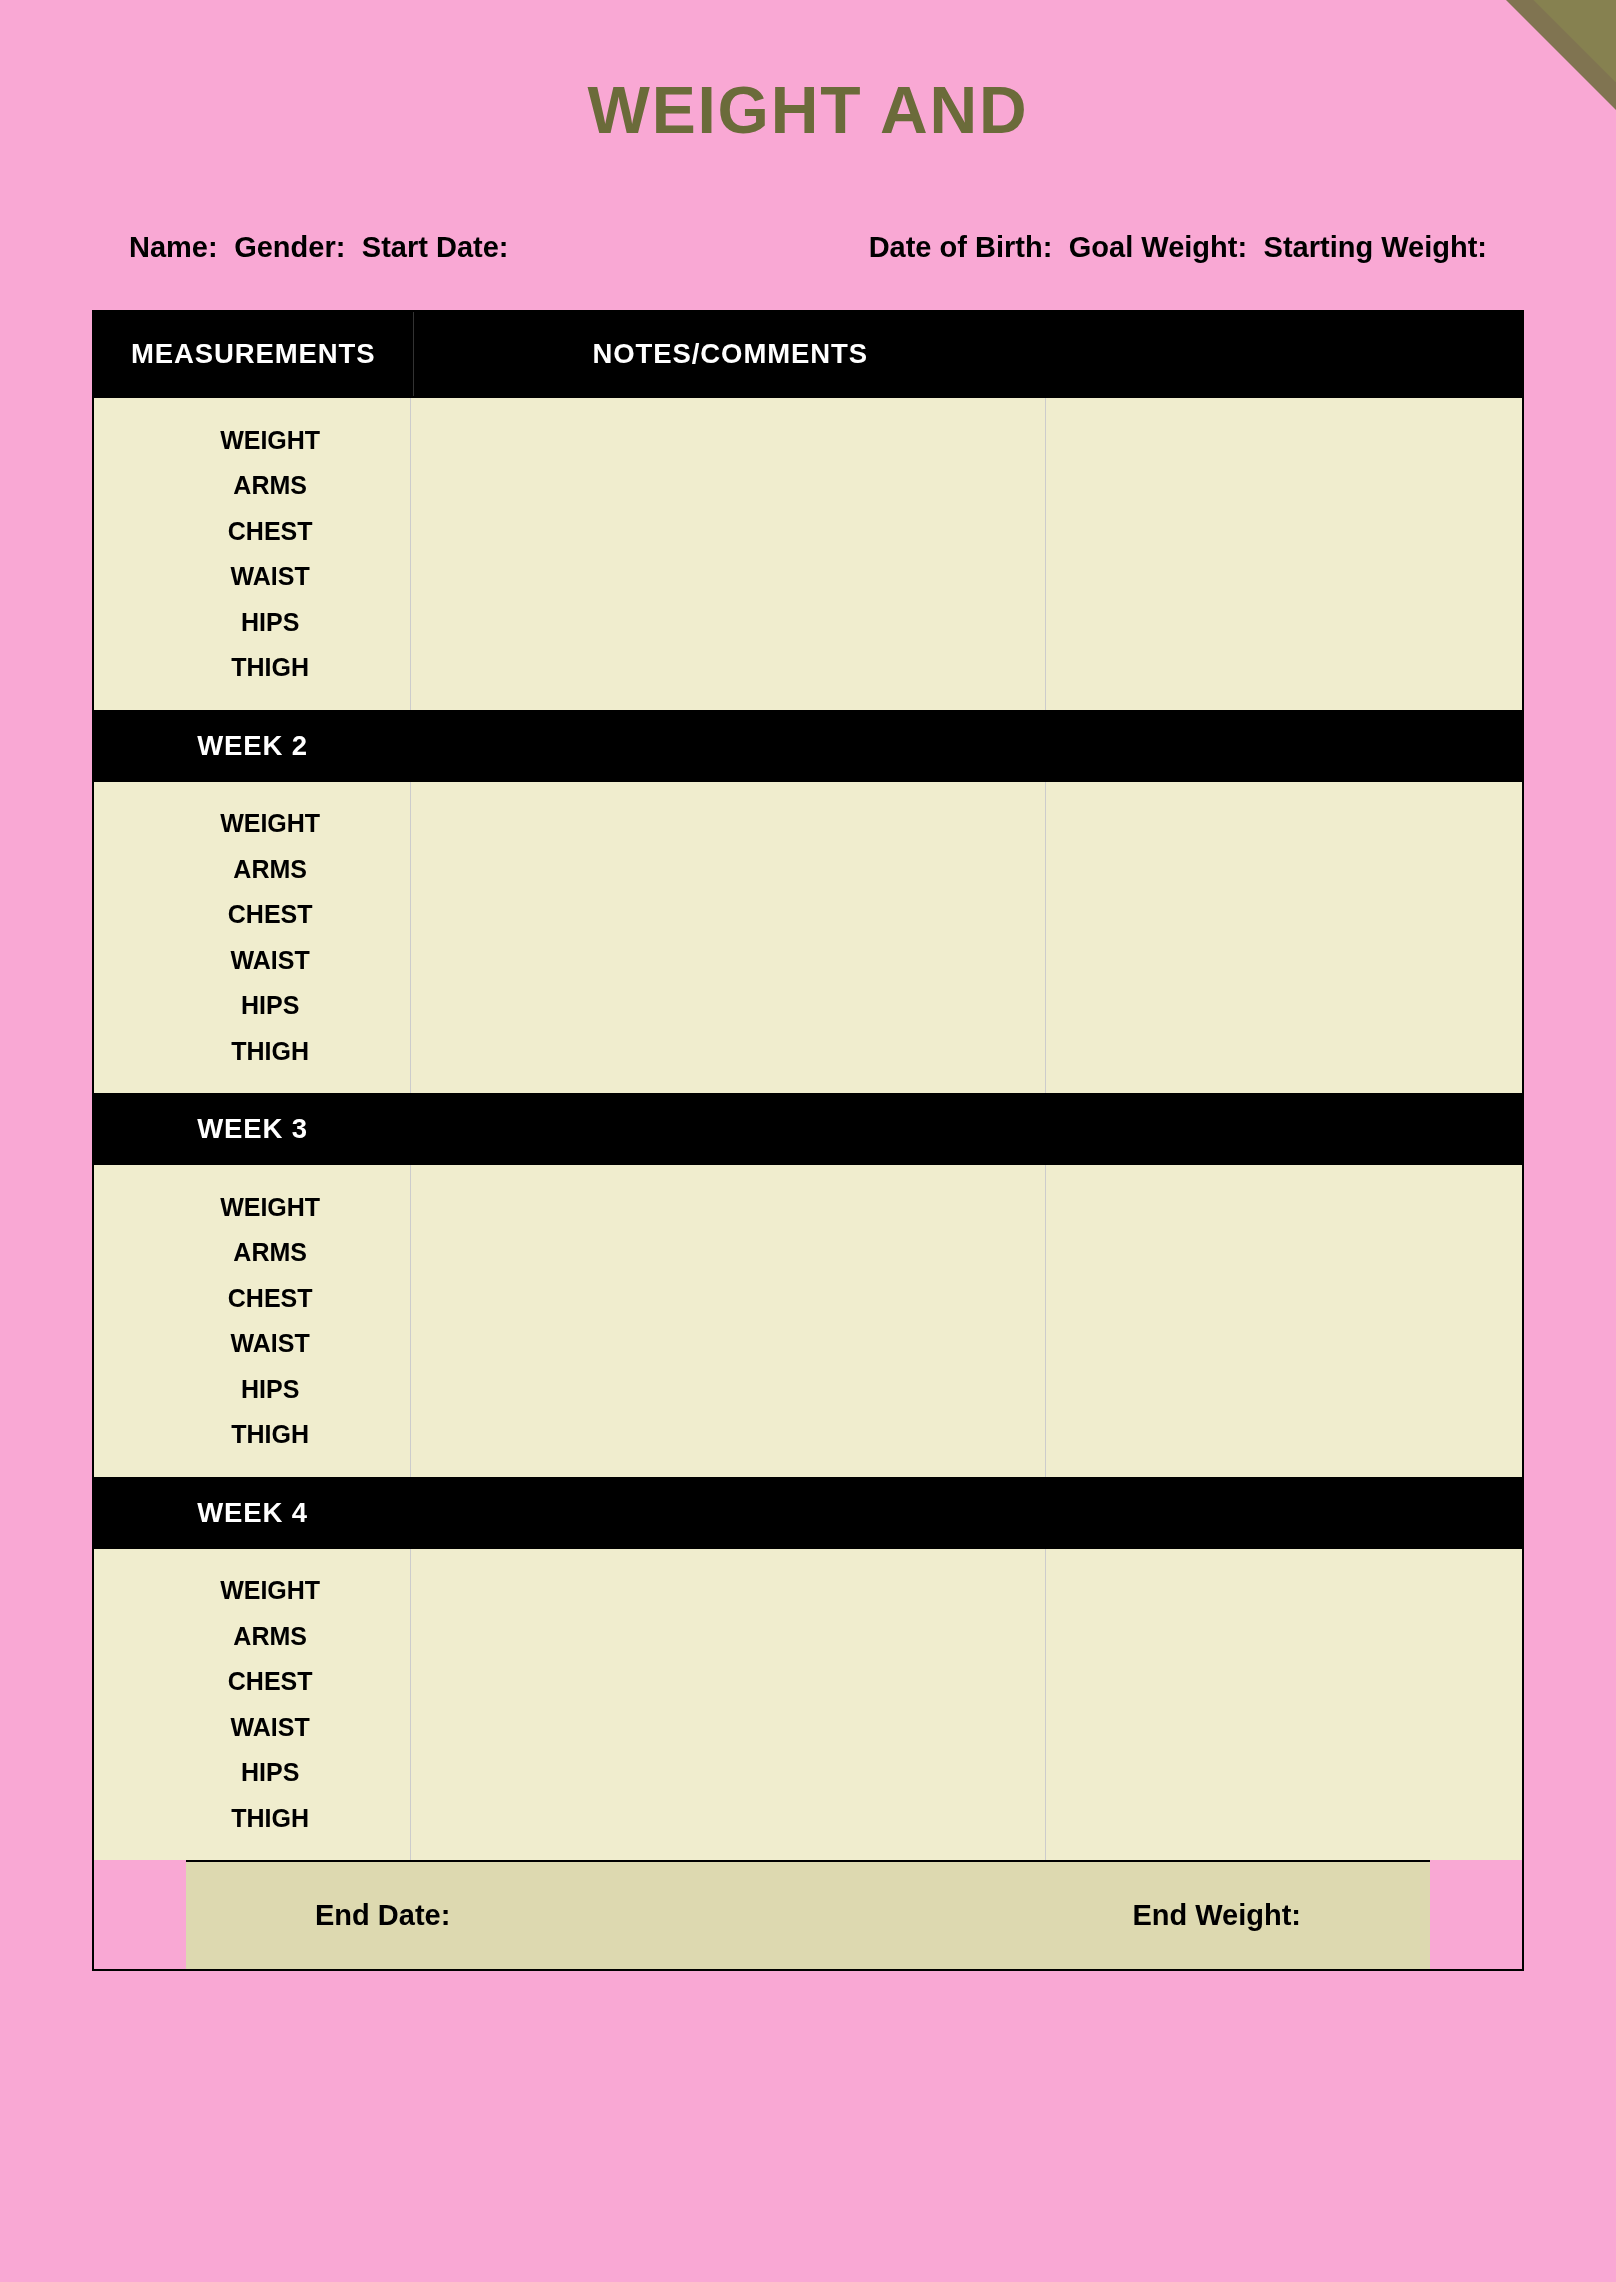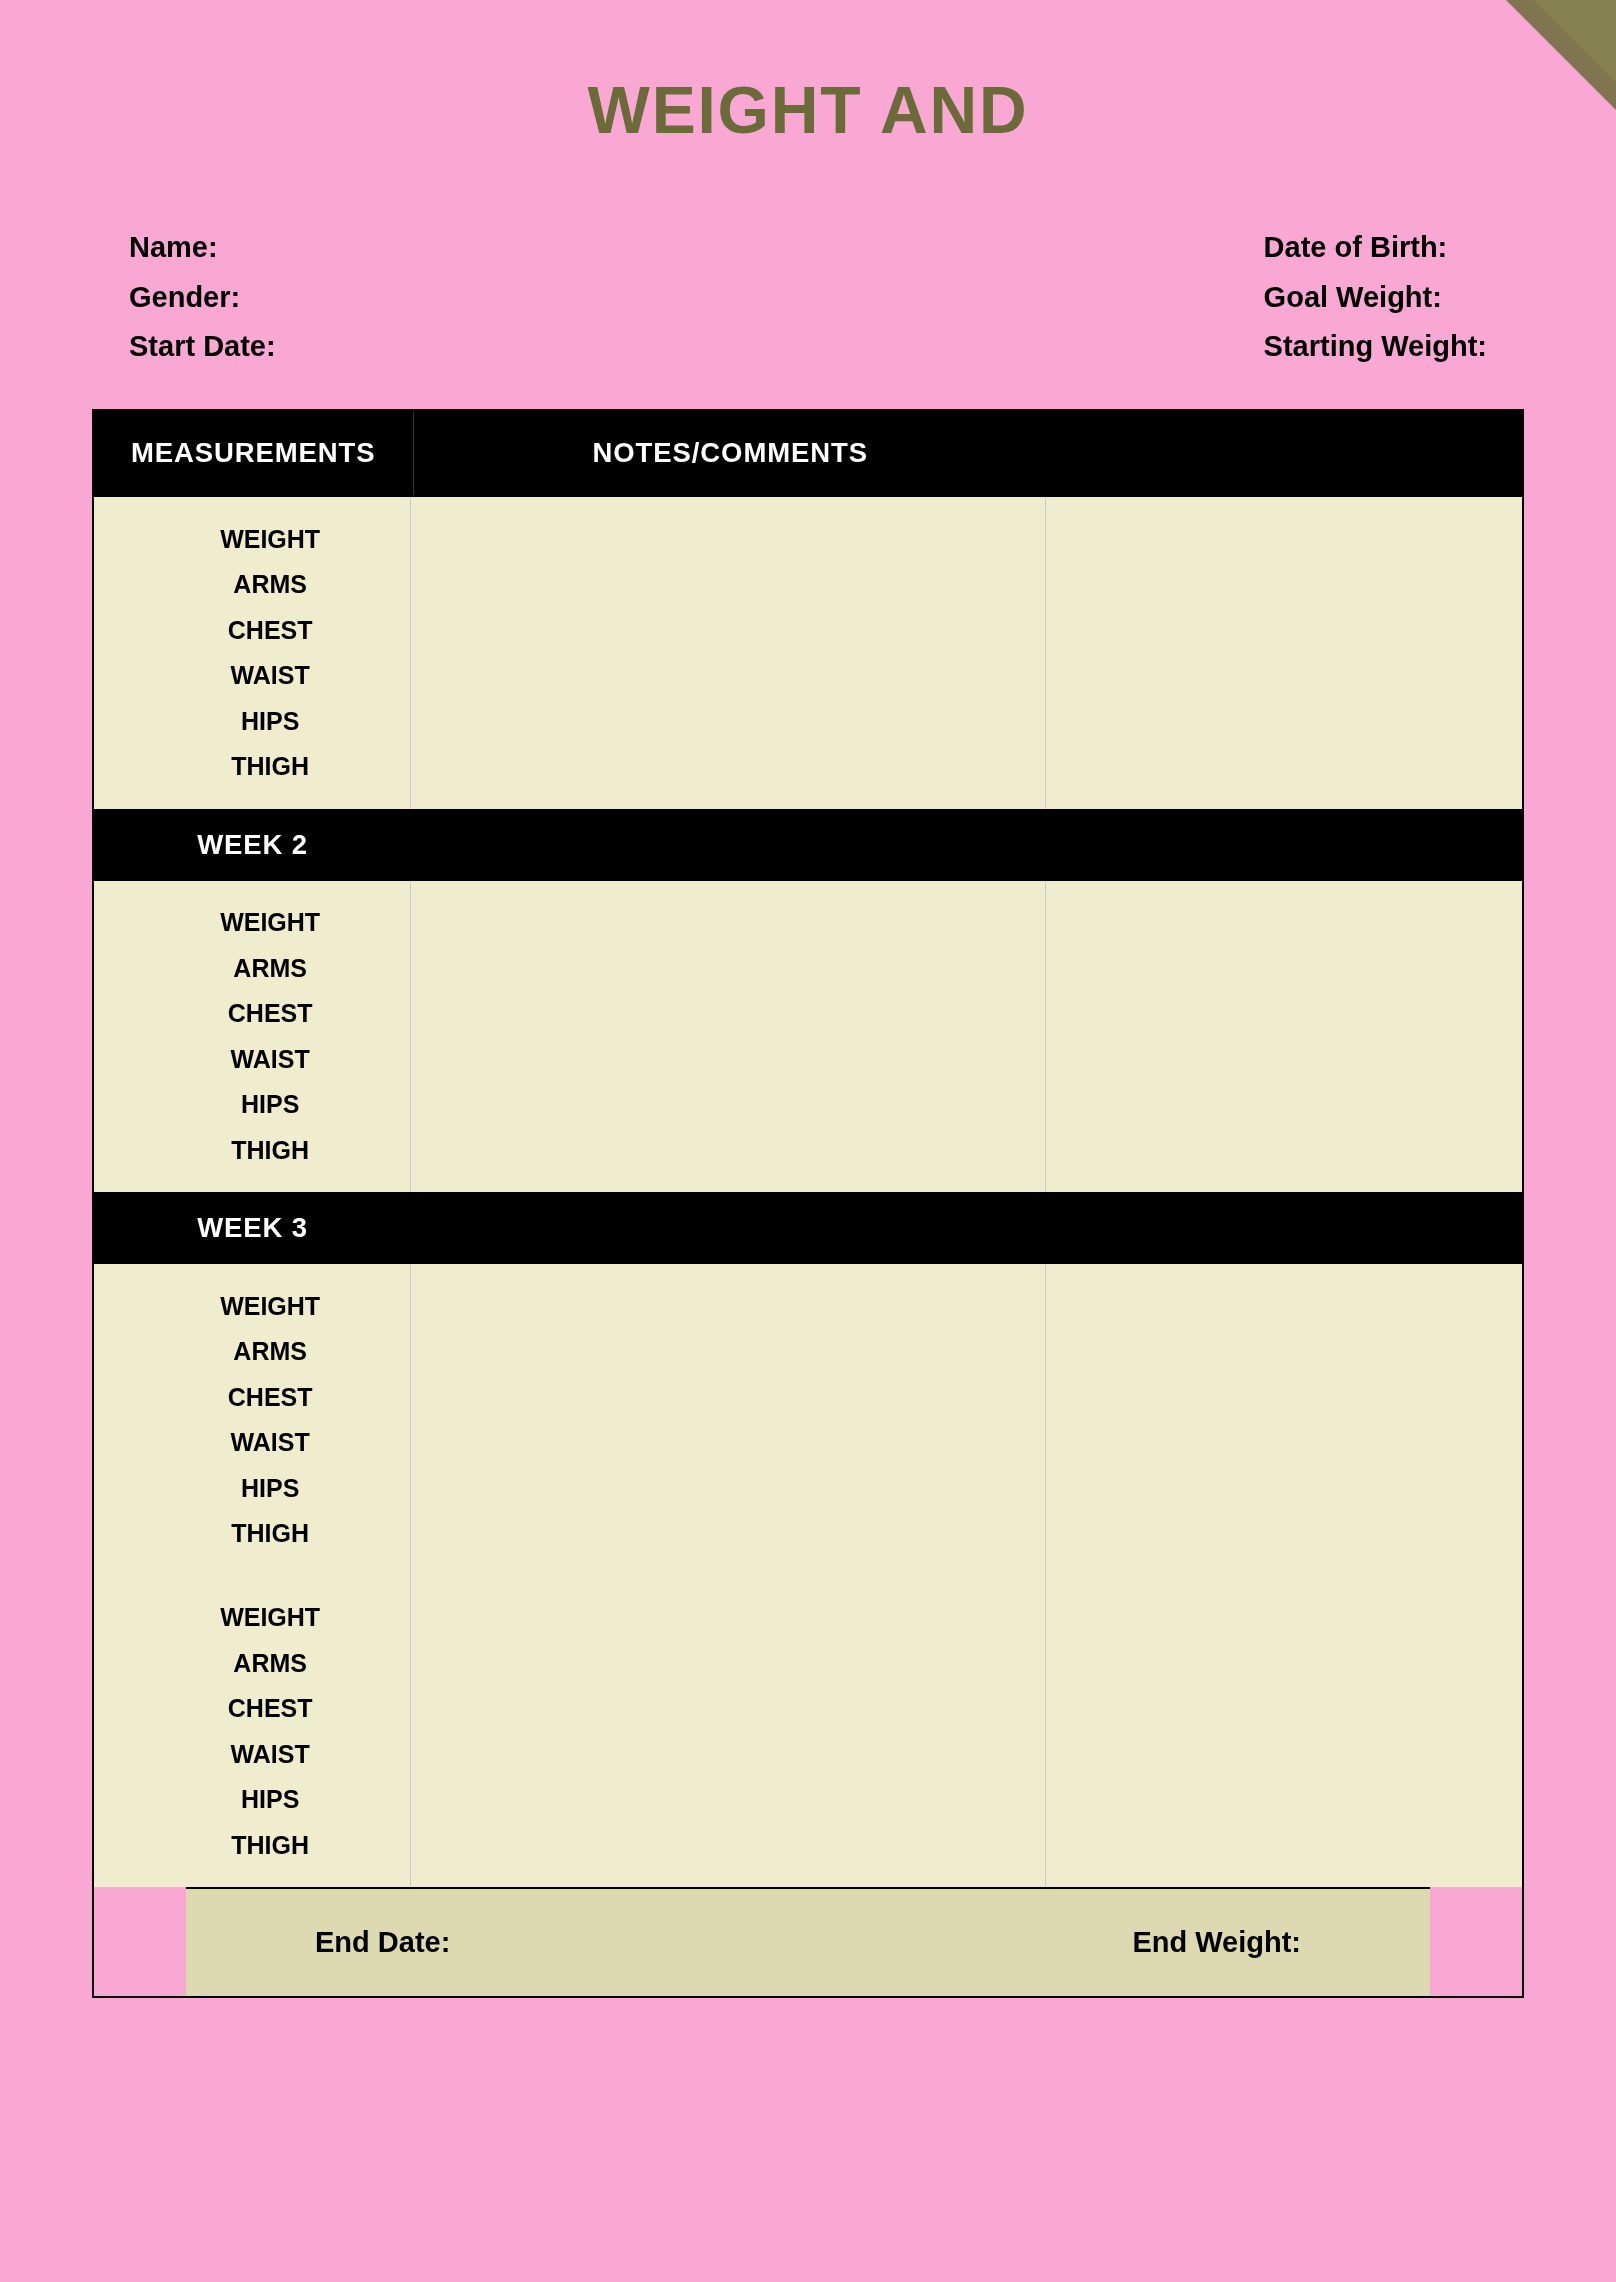--- a/index.html
+++ b/index.html
@@ -57,21 +57,21 @@
 
     
     .info-section {
       display: flex;
       justify-content: space-between;
       padding: 27.5px 129px 46px 129px;
     }
 
     .info-col {
       display: flex;
-      flex-direction: column;
+      flex-direction: row;
       gap: 16.5px;
     }
 
     .info-label {
       font-size: 29px;
       font-weight: 900;
       color: #000000;
     }
 
     
@@ -245,20 +245,25 @@
         <span class="measurement-label">ARMS</span>
         <span class="measurement-label">CHEST</span>
         <span class="measurement-label">WAIST</span>
         <span class="measurement-label">HIPS</span>
         <span class="measurement-label">THIGH</span>
       </div>
       <div class="week-measurements-col"></div>
       <div class="week-notes-col"></div>
     </div>
 
+    <div class="week-header-row">
+      <div class="week-header-cell">WEEK 4</div>
+      <div class="week-header-cell"></div>
+      <div class="week-header-cell"></div>
+    </div>
 
     <div class="week-data-section">
       <div class="week-labels-col">
         <span class="measurement-label">WEIGHT</span>
         <span class="measurement-label">ARMS</span>
         <span class="measurement-label">CHEST</span>
         <span class="measurement-label">WAIST</span>
         <span class="measurement-label">HIPS</span>
         <span class="measurement-label">THIGH</span>
       </div>

